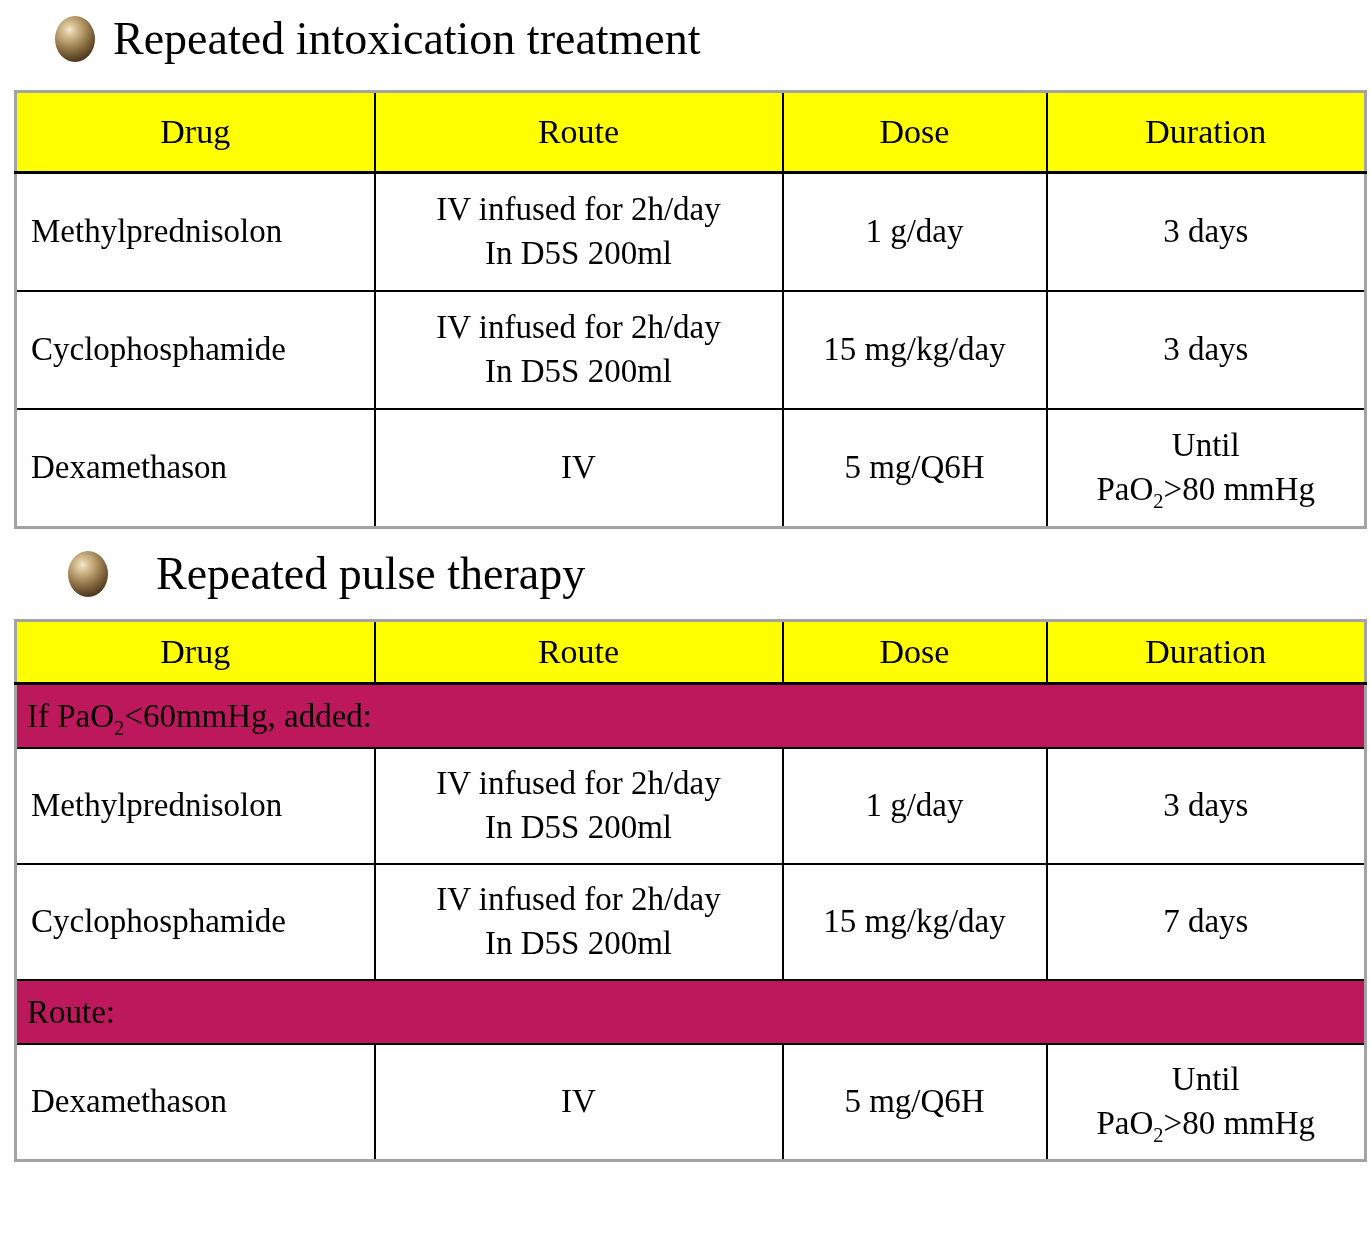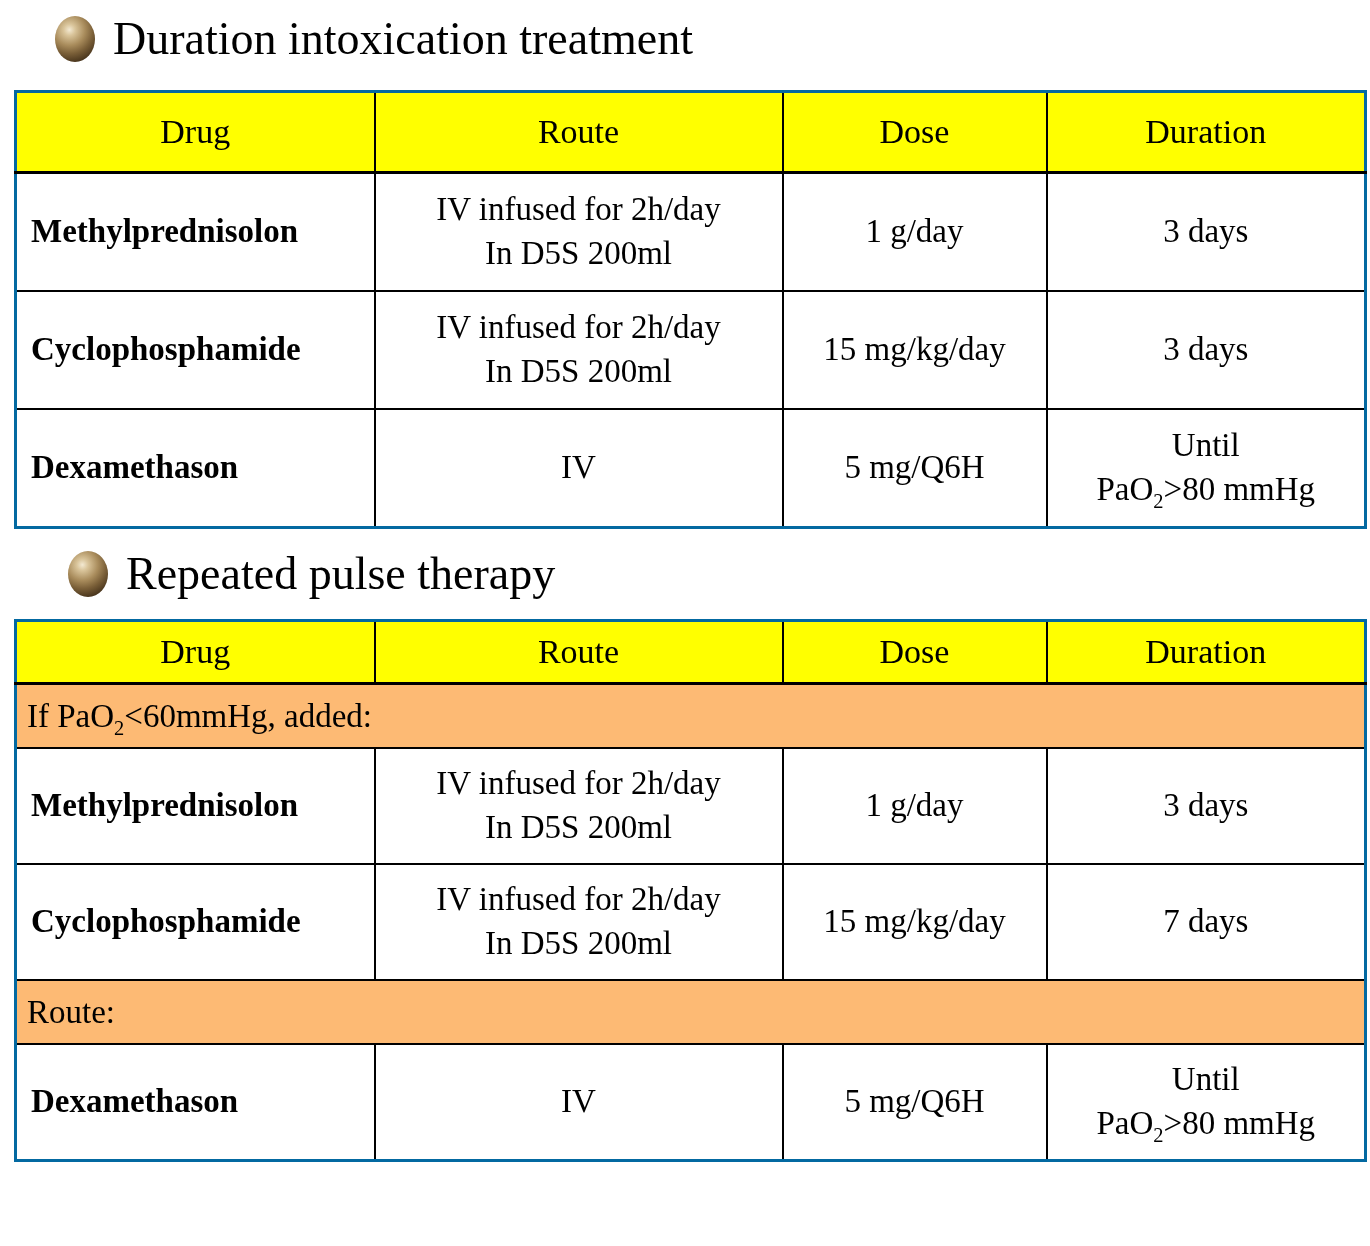--- a/index.html
+++ b/index.html
@@ -12,41 +12,41 @@
   body {
     width: 1370px;
     height: 1246px;
     overflow: hidden;
   }
   .heading {
     display: flex;
     align-items: center;
   }
   .heading-1 { margin: 8px 0 0 55px; height: 62px; }
-  .heading-2 { margin: 16px 0 16px 68px; height: 58px; }
+  .heading-2 { margin: 16px 0 16px 68px; height: 58px; gap: 30px; }
   .bullet {
     width: 40px;
     height: 46px;
     border-radius: 50%;
     background: radial-gradient(circle at 36% 30%,
       #f3e9d2 0%, #d9c49a 14%, #a98c5c 38%, #7a5f38 58%, #44311a 82%, #1d1106 100%);
     margin-right: 18px;
     flex: 0 0 auto;
   }
   .heading-title {
     font-size: 46px;
     line-height: 1.1;
     white-space: nowrap;
   }
   table.tbl {
     border-collapse: collapse;
     table-layout: fixed;
     width: 1350px;
     margin-left: 14px;
-    border: 3px solid #0369a1;
+    border: 3px solid #a3a3a3;
     font-size: 33px;
   }
   .tbl-1 { margin-top: 20px; }
   .tbl-2 { margin-top: 12px; }
   .tbl th, .tbl td {
     border: 2px solid #000000;
     padding: 0;
     vertical-align: middle;
   }
   .tbl th {
@@ -56,25 +56,24 @@
     text-align: center;
     border-bottom-width: 3px;
   }
   .tbl-1 th { height: 78px; }
   .tbl-2 th { height: 60px; }
   .data-row td { height: 116px; text-align: center; line-height: 1.32; }
   .tbl-2 .data-row td { height: 114px; }
   .data-row td.drug-cell {
     text-align: left;
     padding-left: 14px;
-    font-weight: bold;
   }
   .info-row td {
     height: 62px;
-    background: #fdba74;
+    background: #be185d;
     text-align: left;
     padding-left: 10px;
     line-height: 1.1;
   }
   sub.small-sub {
     font-size: 0.62em;
     line-height: 0;
   }
   sup.small-sup {
     font-size: 0.62em;
@@ -83,21 +82,21 @@
   .col-drug  { width: 359px; }
   .col-route { width: 408px; }
   .col-dose  { width: 264px; }
   .col-dur   { width: 319px; }
 </style>
 </head>
 <body>
 
 <div class="heading heading-1">
   <span class="bullet"></span>
-  <span class="heading-title">Duration intoxication treatment</span>
+  <span class="heading-title">Repeated intoxication treatment</span>
 </div>
 
 <table class="tbl tbl-1">
   <colgroup>
     <col class="col-drug">
       <col class="col-route">
       <col class="col-dose">
       <col class="col-dur">
   </colgroup>
   <thead>

